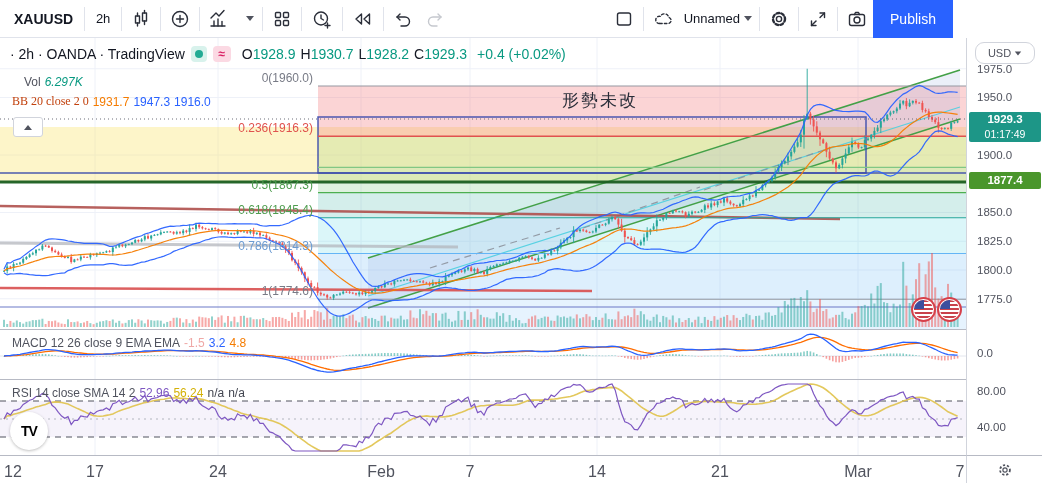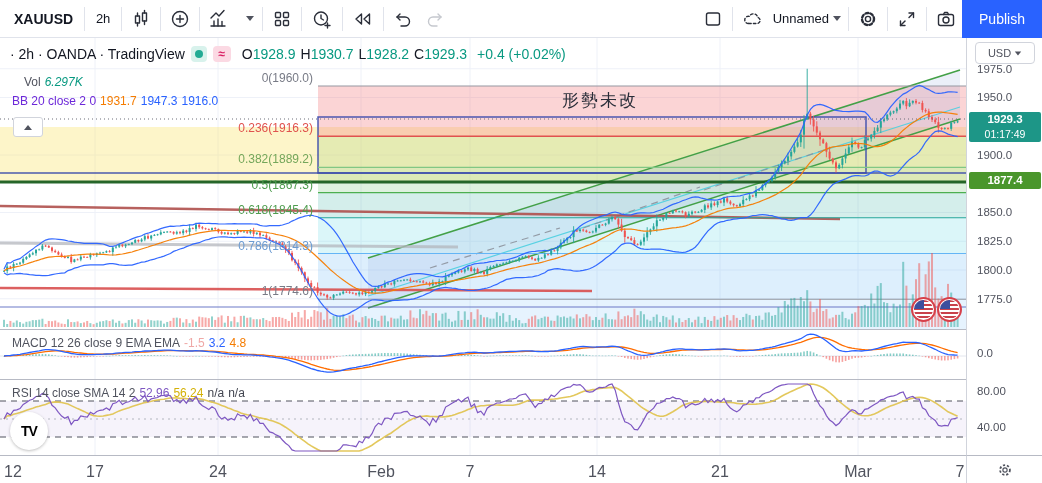--- a/index.html
+++ b/index.html
@@ -1,41 +1,41 @@
 <!DOCTYPE html>
 <html><head>
 <meta charset="utf-8">
 <style>
   html,body{margin:0;padding:0;background:#fff;}
   #app{position:relative;width:1042px;height:483px;background:#fff;overflow:hidden;
        font-family:"Liberation Sans",sans-serif;color:#131722;}
   .abs{position:absolute;}
   
-  #toolbar{left:0;top:0;width:1042px;height:38px;background:#fff;border-bottom:1px solid #e0e3eb;
+  #toolbar{left:0;top:0;width:953px;height:38px;background:#fff;border-bottom:1px solid #e0e3eb;
            display:flex;align-items:center;padding-left:6px;box-sizing:border-box;z-index:40;}
   .tbtn{display:flex;align-items:center;justify-content:center;height:30px;min-width:30px;
         border-radius:4px;cursor:pointer;padding:0 5px;box-sizing:border-box;}
   .tbtn svg{display:block;}
   .tsep{width:1px;height:24px;background:#e0e3eb;margin:0 3px;flex:none;}
   .symtxt{font-weight:bold;font-size:14px;padding:0 8px;}
   .intervaltxt{font-size:13px;padding:0 7px;}
   .chev{width:0;height:0;border-left:4px solid transparent;border-right:4px solid transparent;
         border-top:5px solid #50535e;margin-left:4px;}
   #tb-right{margin-left:auto;display:flex;align-items:center;height:38px;}
   .unnamed{font-size:13px;color:#131722;margin:0 2px 0 4px;}
   #publish-btn{height:38px;width:80px;background:#2962ff;color:#fff;font-size:14px;
                display:flex;align-items:center;justify-content:center;cursor:pointer;}
   
   #price-axis{left:966px;top:38px;width:76px;height:417px;border-left:1px solid #d1d4dc;background:#fff;z-index:30;}
   #time-axis{left:0;top:455px;width:966px;height:28px;border-top:1px solid #b7bac4;background:#fff;z-index:30;}
   #axis-corner{left:966px;top:455px;width:76px;height:28px;border-top:1px solid #b7bac4;border-left:1px solid #d1d4dc;
                background:#fff;z-index:31;display:flex;align-items:center;justify-content:center;}
   .ptick{position:absolute;left:10px;font-size:11.5px;color:#50535e;}
   .ttick{position:absolute;top:7px;font-size:16px;color:#50535e;transform:translateX(-50%);}
-  #usd-btn{position:absolute;left:8px;top:4px;width:58px;height:20px;border:1px solid #d1d4dc;border-radius:4px;
+  #usd-btn{position:absolute;left:8px;top:4px;width:58px;height:20px;border:1px solid #d1d4dc;border-radius:9px;
            display:flex;align-items:center;justify-content:center;font-size:11px;color:#50535e;cursor:pointer;background:#fff;}
   .badge{position:absolute;left:2px;width:72px;color:#fff;font-weight:bold;font-size:11.5px;
          text-align:center;border-radius:2px;z-index:32;}
   #price-badge{top:74px;height:30px;background:#1d9687;line-height:15px;}
   #price-badge .cd{font-weight:normal;font-size:10.5px;}
   #level-badge{top:134px;height:17px;background:#4a962c;line-height:17px;}
   .sep-line{left:0;width:1042px;height:1px;background:#b7bac4;z-index:25;}
   
   .legendrow{display:flex;align-items:center;gap:4px;font-size:12px;color:#131722;z-index:20;white-space:nowrap;}
   #row-sym{left:10px;top:46px;font-size:14px;gap:6px;}
@@ -1453,21 +1453,21 @@
     <span id="ohlc-wrap"><span class="olabel">O</span><span class="oval">1928.9</span><span class="olabel">H</span><span class="oval">1930.7</span><span class="olabel">L</span><span class="oval">1928.2</span><span class="olabel">C</span><span class="oval">1929.3</span></span>
     <span class="chgval">+0.4 (+0.02%)</span>
   </div>
 
   <div class="abs legendrow" style="left:12px;top:75px;margin-left:12px;">
     <span style="color:#50535e;">Vol</span>
     <span style="color:#089981;font-style:italic;">6.297K</span>
   </div>
 
   <div class="abs legendrow" style="left:12px;top:94px;">
-    <span style="color:#6d28d9;">BB 20 close 2 0</span>
+    <span style="color:#c2410c;font-family:Liberation Serif, serif;">BB 20 close 2 0</span>
     <span style="color:#f57c00;">1931.7</span>
     <span style="color:#2962ff;">1947.3</span>
     <span style="color:#2962ff;">1916.0</span>
   </div>
 
   <div id="collapse-btn" class="abs">
       <span class="chev"></span>
     </div>
 
   <div class="abs legendrow" style="left:12px;top:336px;">
@@ -1535,18 +1535,17 @@
     </div>
   <div id="axis-corner" class="abs">
     <svg width="18" height="18" viewBox="0 0 22 22" style="stroke:#50535e;fill:none;stroke-width:1.4;">
         <circle cx="11" cy="11" r="6" stroke-width="2.2" stroke-dasharray="2.7 2.3"></circle>
         <circle cx="11" cy="11" r="2.6"></circle>
       </svg>
   </div>
 
 <div class="fiblabel" style="top: 71px; color: rgb(120, 123, 134);">0(1960.0)</div>
     <div class="fiblabel" style="top: 121.255px; color: rgb(224, 82, 78);">0.236(1916.3)</div>
-    <div class="fiblabel" style="top: 152.42px; color: rgb(116, 166, 90);">0.382(1889.2)</div>
     <div class="fiblabel" style="top: 177.605px; color: rgb(79, 157, 79);">0.5(1867.3)</div>
     <div class="fiblabel" style="top: 202.79px; color: rgb(79, 157, 79);">0.618(1845.4)</div>
     <div class="fiblabel" style="top: 238.555px; color: rgb(107, 155, 210);">0.786(1814.3)</div>
     <div class="fiblabel" style="top: 284.21px; color: rgb(120, 123, 134);">1(1774.6)</div>
   </div>
 
 </body></html>

